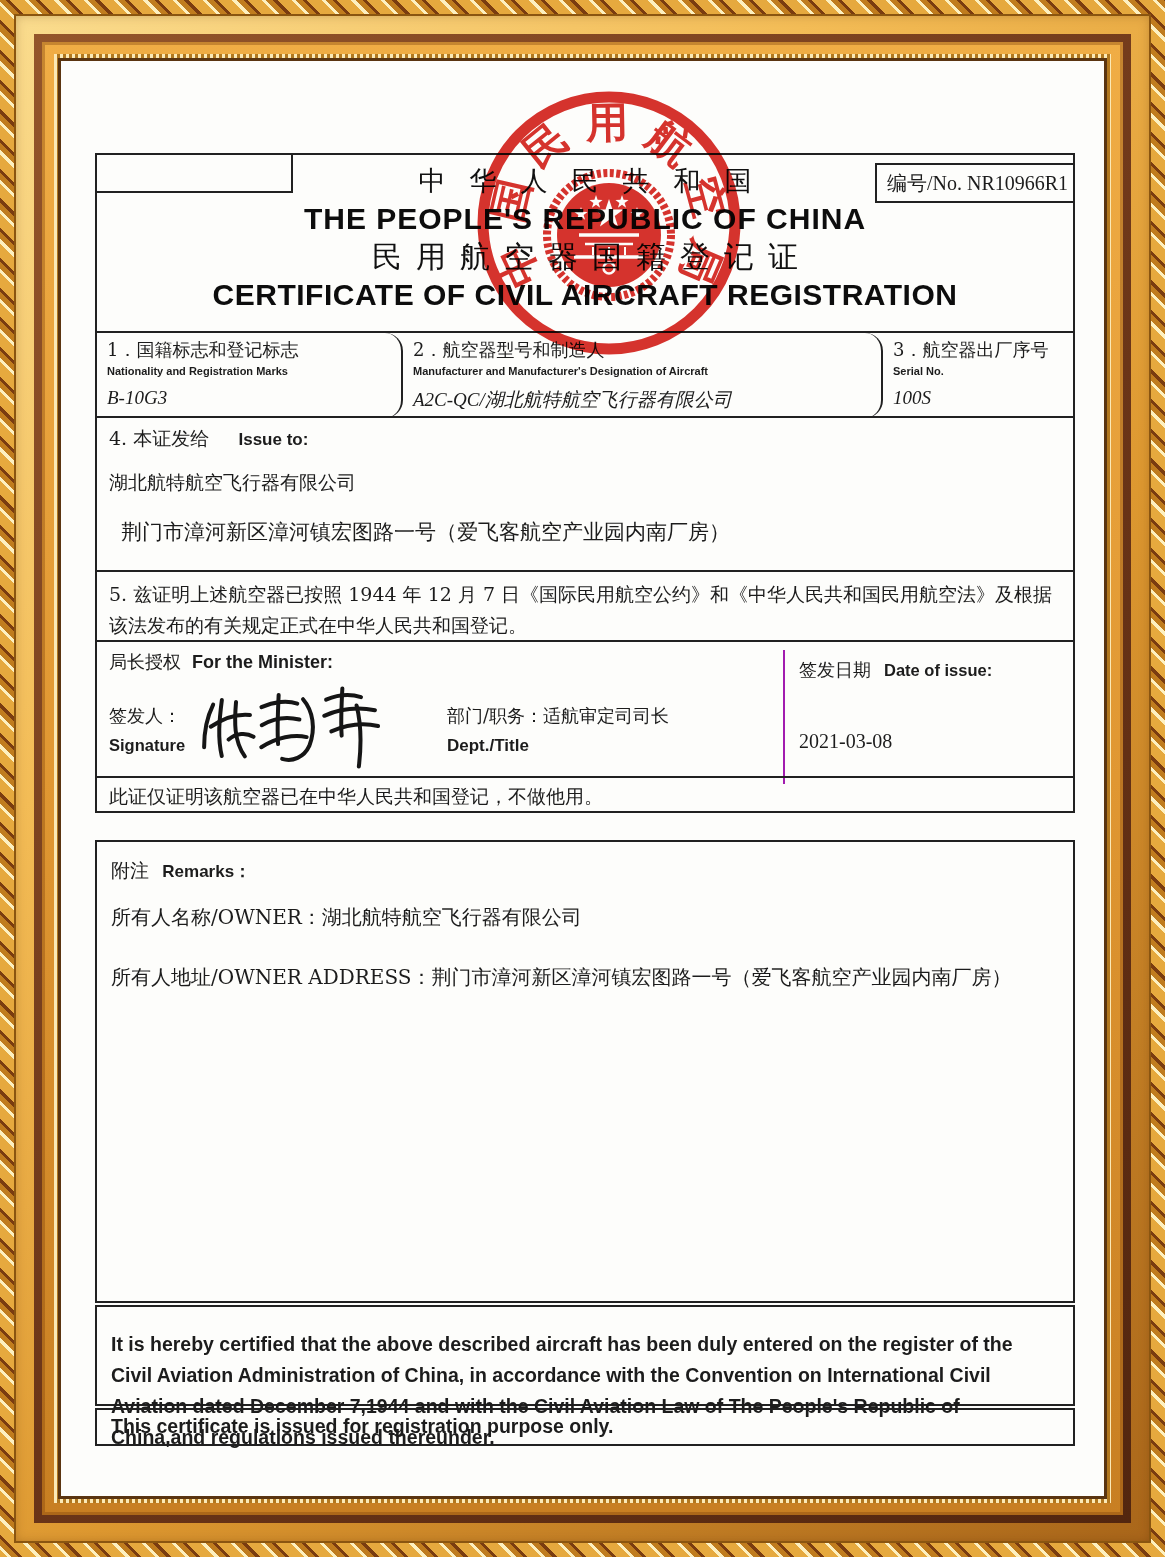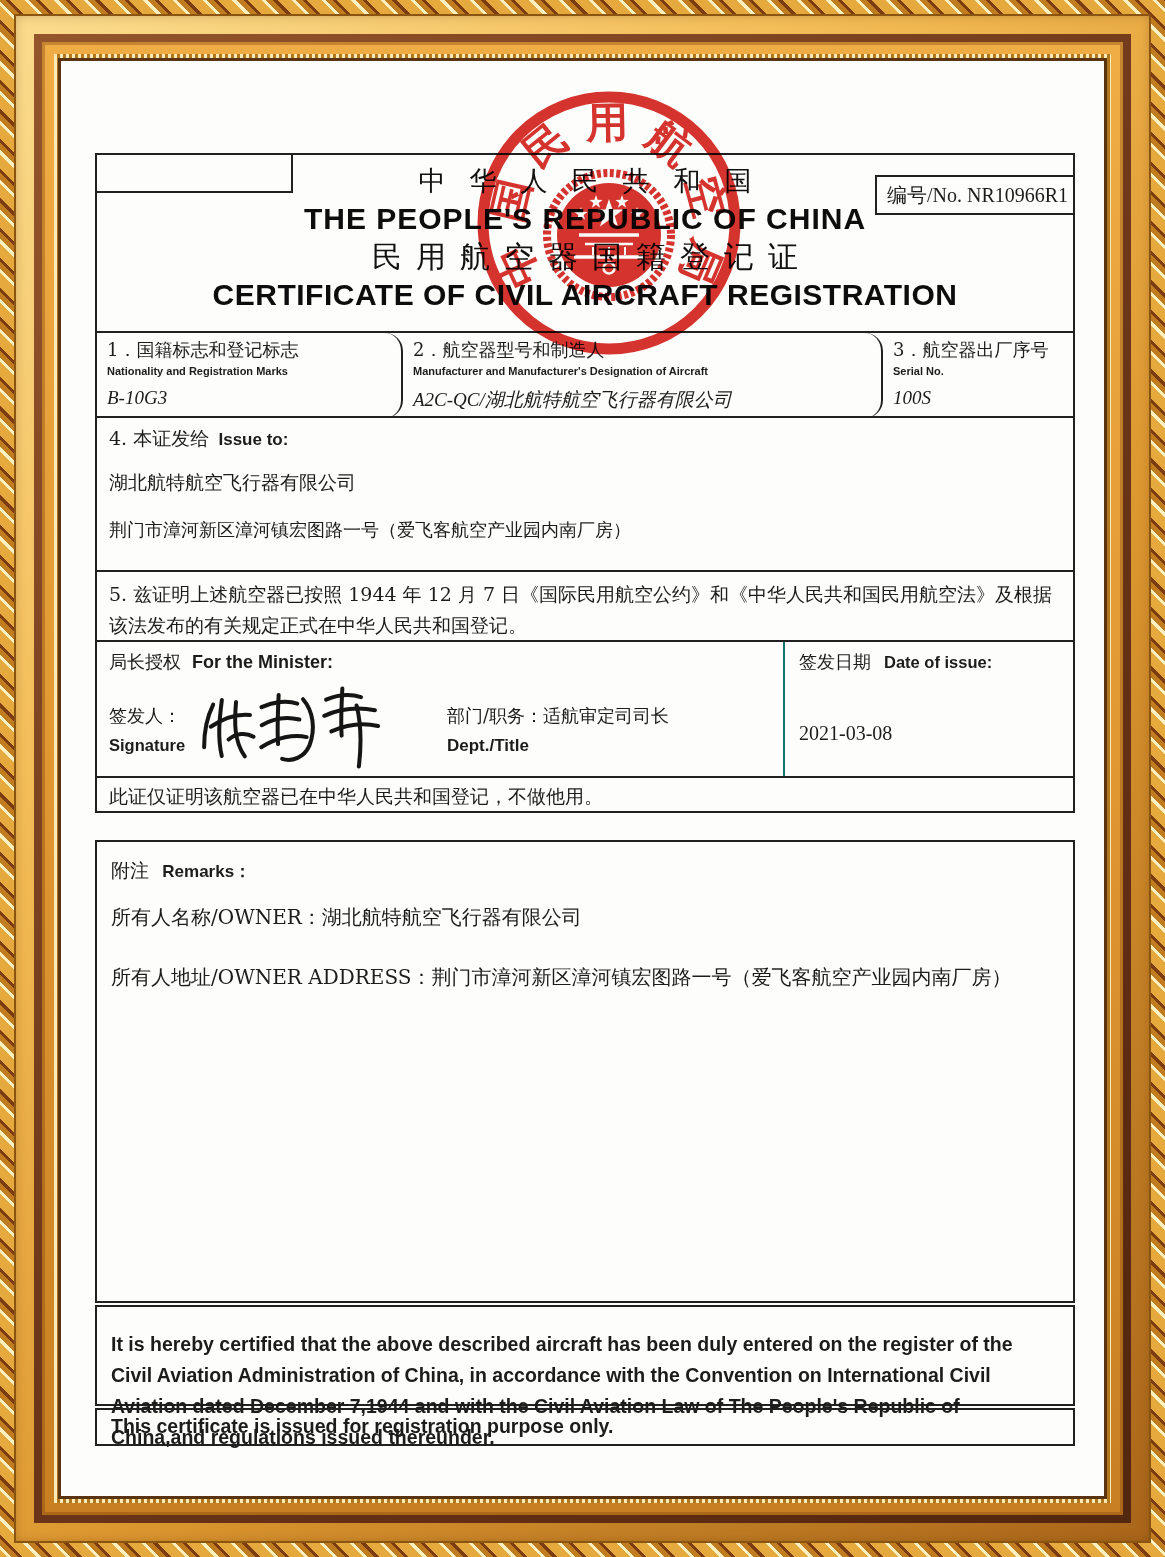--- a/index.html
+++ b/index.html
@@ -55,21 +55,21 @@
   <div class="f2">
    <div class="f3">
     <div class="f4">
      <div class="f5">
       <div class="paper">
 
         <div class="bx" style="left:34px;top:92px;width:980px;height:660px;">
 
           <div style="position:absolute;left:-2px;top:-2px;width:198px;height:40px;border:2px solid #212121;"></div>
 
-          <div style="position:absolute;right:-2px;top:20px;width:200px;height:40px;border:2px solid #212121;display:flex;align-items:center;padding-left:10px;">
+          <div style="position:absolute;right:-2px;top:8px;width:200px;height:40px;border:2px solid #212121;display:flex;align-items:center;padding-left:10px;">
             <span class="val" style="font-size:20px;">编号/No. NR10966R1</span>
           </div>
 
           <div class="hdr">
             <div class="t1 cn">中华人民共和国</div>
             <div class="t2">THE PEOPLE'S REPUBLIC OF CHINA</div>
             <div class="t3 cn">民用航空器国籍登记证</div>
             <div class="t4">CERTIFICATE OF CIVIL AIRCRAFT REGISTRATION</div>
           </div>
 
@@ -87,24 +87,24 @@
             <div class="cell">
               <div class="lblcn cn">3．航空器出厂序号</div>
               <div class="lblen enb">Serial No.</div>
               <div class="value val">100S</div>
             </div>
           </div>
 
           <div class="sec" style="top:261px;height:154px;padding:8px 12px;">
             <p style="font-size:19px;">
               <span class="cn">4. 本证发给</span>
-              <span class="enb" style="font-size:17px;margin-left:4px;">Issue to:</span>
+              <span class="enb" style="font-size:17px;margin-left:24px;">Issue to:</span>
             </p>
             <p class="cn" style="font-size:19px;margin-top:18px;">湖北航特航空飞行器有限公司</p>
-            <p class="cn" style="font-size:18px;margin-top:22px;">荆门市漳河新区漳河镇宏图路一号（爱飞客航空产业园内南厂房）</p>
+            <p class="cn" style="font-size:21px;margin-top:22px;margin-left:12px;">荆门市漳河新区漳河镇宏图路一号（爱飞客航空产业园内南厂房）</p>
           </div>
 
           <div class="sec" style="top:415px;height:70px;padding:7px 12px;">
             <p class="cn" style="font-size:19px;line-height:31px;">5. 兹证明上述航空器已按照 1944 年 12 月 7 日《国际民用航空公约》和《中华人民共和国民用航空法》及根据该法发布的有关规定正式在中华人民共和国登记。</p>
           </div>
 
           <div class="sec" style="top:485px;height:136px;">
             <div style="position:absolute;left:0;top:0;width:686px;height:100%;padding:8px 12px;">
               <p style="font-size:18px;">
                 <span class="cn">局长授权</span>
@@ -133,21 +133,21 @@
                   <path d="M132,35 C149,29 168,29 183,33"></path>
                   <path d="M138,51 C155,45 172,45 185,49"></path>
                   <path d="M165,27 C168,44 168,62 163,88"></path>
                 </g>
               </svg>
               <div style="position:absolute;left:350px;top:62px;">
                 <div class="cn" style="font-size:18px;">部门/职务：适航审定司司长</div>
                 <div class="enb" style="font-size:17px;margin-top:8px;">Dept./Title</div>
               </div>
             </div>
-            <div style="position:absolute;left:686px;top:0;right:0;height:100%;border-left:2px solid #0f766e;padding:8px 14px;">
+            <div style="position:absolute;left:686px;top:8px;right:0;height:100%;border-left:2px solid #a21caf;padding:8px 14px;">
               <p style="font-size:18px;">
                 <span class="cn">签发日期</span>
                 <span class="enb" style="font-size:16.5px;margin-left:8px;">Date of issue:</span>
               </p>
               <p class="val" style="font-size:20px;margin-top:48px;">2021-03-08</p>
             </div>
           </div>
 
           <div class="sec" style="top:621px;bottom:0;padding:6px 12px;">
             <p class="cn" style="font-size:19px;">此证仅证明该航空器已在中华人民共和国登记，不做他用。</p>

